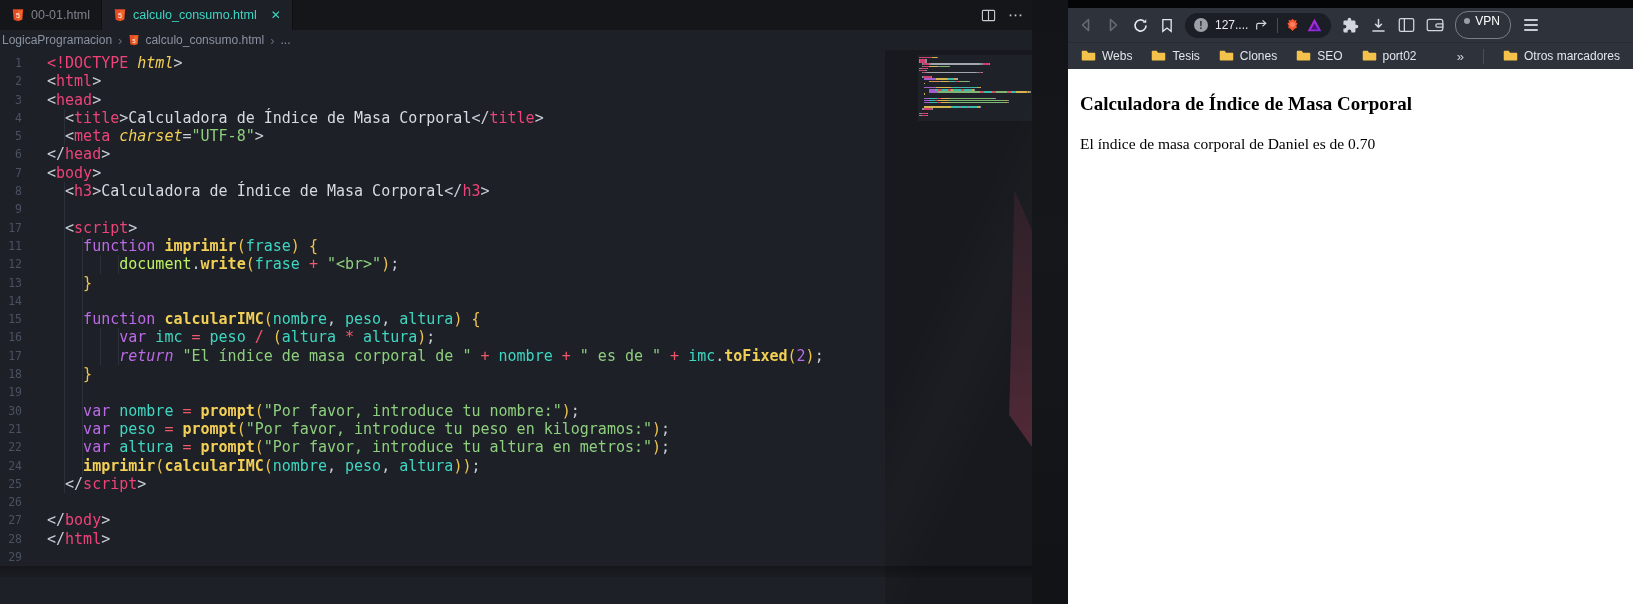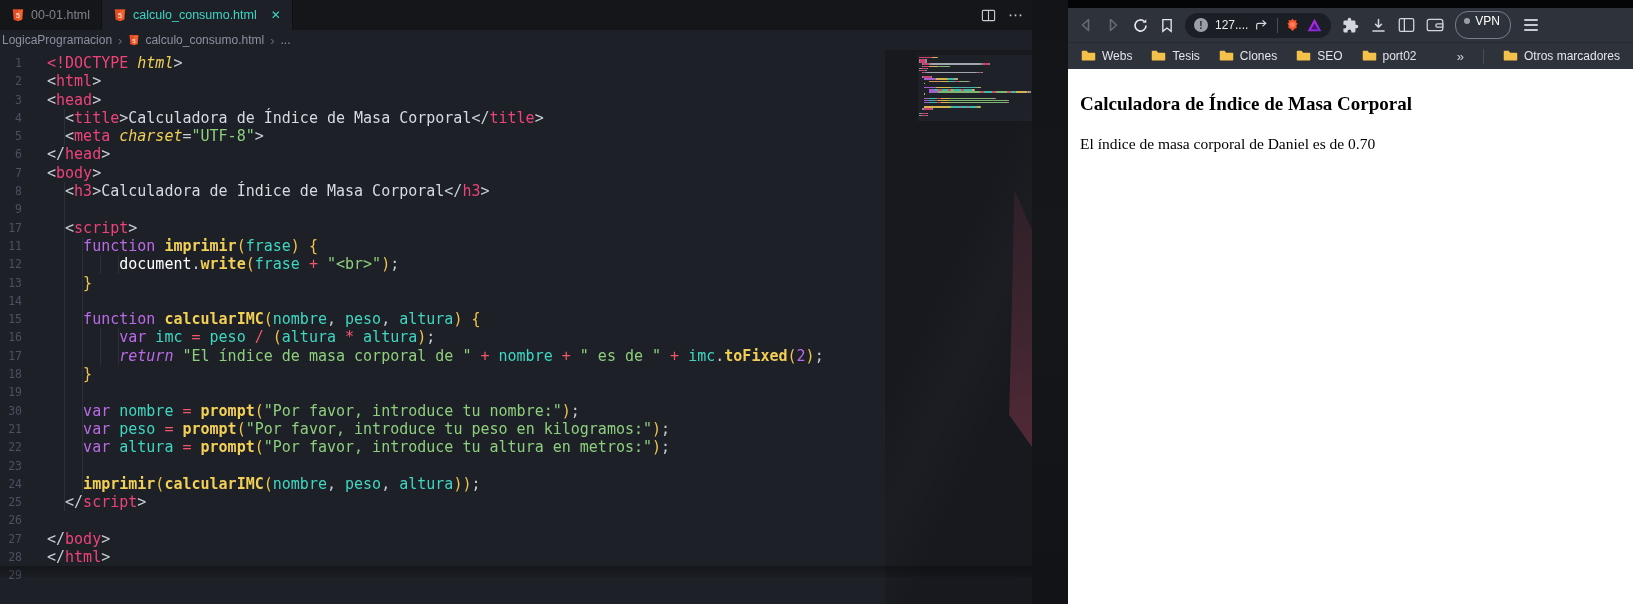--- a/index.html
+++ b/index.html
@@ -22,21 +22,21 @@
   
   .code{position:absolute;left:0;top:54px;width:885px;font-family:"DejaVu Sans Mono",monospace;}
   .line{display:flex;height:18.3px;line-height:18.3px;}
   .ln{width:22px;flex:0 0 22px;text-align:right;color:#4a5160;font-size:11.5px;}
   .lc{padding-left:25px;font-size:15px;white-space:pre;color:#d6dae1;}
   .lc span{white-space:pre;}
   .t-tag{color:#ee4379}.t-pun{color:#c8cdd6}.t-txt{color:#d6dae1}
   .t-attr{color:#f2cf55;font-style:italic}.t-str{color:#8ecf7e}
   .t-kw{color:#bb6ae6}.t-kwi{color:#bb6ae6;font-style:italic}
   .t-fn{color:#f2cf55;font-weight:bold}.t-var{color:#3fd6c2}
-  .t-op{color:#f2566b}.t-obj{color:#ffffff}.t-num{color:#bb6ae6}.t-br{color:#eec44d}
+  .t-op{color:#f2566b}.t-obj{color:#bef264}.t-num{color:#bb6ae6}.t-br{color:#eec44d}
   .t-ind{display:inline-block;height:18.3px;vertical-align:top;
          background:repeating-linear-gradient(90deg,transparent 0,transparent calc(2ch - 1px),#2b303a calc(2ch - 1px),#2b303a 2ch);}
   .editor-east{position:absolute;left:885px;top:50px;width:147px;height:554px;background:#17191e;}
   .editor-east:after{content:"";position:absolute;inset:0;
          background:linear-gradient(115deg,transparent 40%,rgba(255,255,255,0.02) 55%,transparent 70%);}
   .minimap{position:absolute;left:33px;top:5px;width:112px;background:#1e2128;padding:2px 1px;}
   .mrow{height:1.4px;margin-bottom:0.75px;display:flex;opacity:.85;}
   .mrow i{display:block;height:100%;}
   .hshadow{position:absolute;left:0;top:566px;width:1032px;height:11px;
            background:linear-gradient(rgba(0,0,0,.30),rgba(0,0,0,.10));}
@@ -202,24 +202,20 @@
         </div>
         <div class="line">
           <span class="ln">21</span>
           <span class="lc"><span class="t-ind" style="width: 4ch;"></span><span class="t-kw">var </span><span class="t-var">peso</span><span class="t-op"> = </span><span class="t-fn">prompt</span><span class="t-br">(</span><span class="t-str">"Por favor, introduce tu peso en kilogramos:"</span><span class="t-br">)</span><span class="t-pun">;</span></span>
         </div>
         <div class="line">
           <span class="ln">22</span>
           <span class="lc"><span class="t-ind" style="width: 4ch;"></span><span class="t-kw">var </span><span class="t-var">altura</span><span class="t-op"> = </span><span class="t-fn">prompt</span><span class="t-br">(</span><span class="t-str">"Por favor, introduce tu altura en metros:"</span><span class="t-br">)</span><span class="t-pun">;</span></span>
         </div>
         <div class="line">
-          <span class="ln">23</span>
-          <span class="lc"><span class="t-ind" style="width: 4ch;"></span></span>
-        </div>
-        <div class="line">
           <span class="ln">24</span>
           <span class="lc"><span class="t-ind" style="width: 4ch;"></span><span class="t-fn">imprimir</span><span class="t-br">(</span><span class="t-fn">calcularIMC</span><span class="t-br">(</span><span class="t-var">nombre</span><span class="t-pun">, </span><span class="t-var">peso</span><span class="t-pun">, </span><span class="t-var">altura</span><span class="t-br">))</span><span class="t-pun">;</span></span>
         </div>
         <div class="line">
           <span class="ln">25</span>
           <span class="lc"><span class="t-ind" style="width: 2ch;"></span><span class="t-pun">&lt;/</span><span class="t-tag">script</span><span class="t-pun">&gt;</span></span>
         </div>
         <div class="line">
           <span class="ln">26</span>
           <span class="lc"></span>

